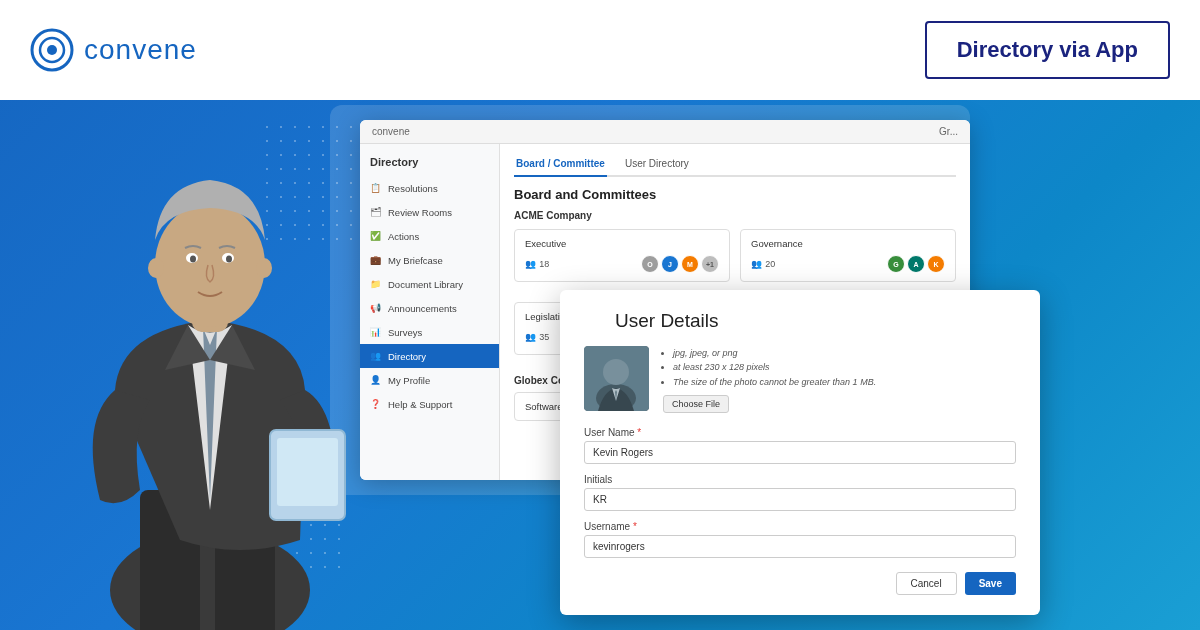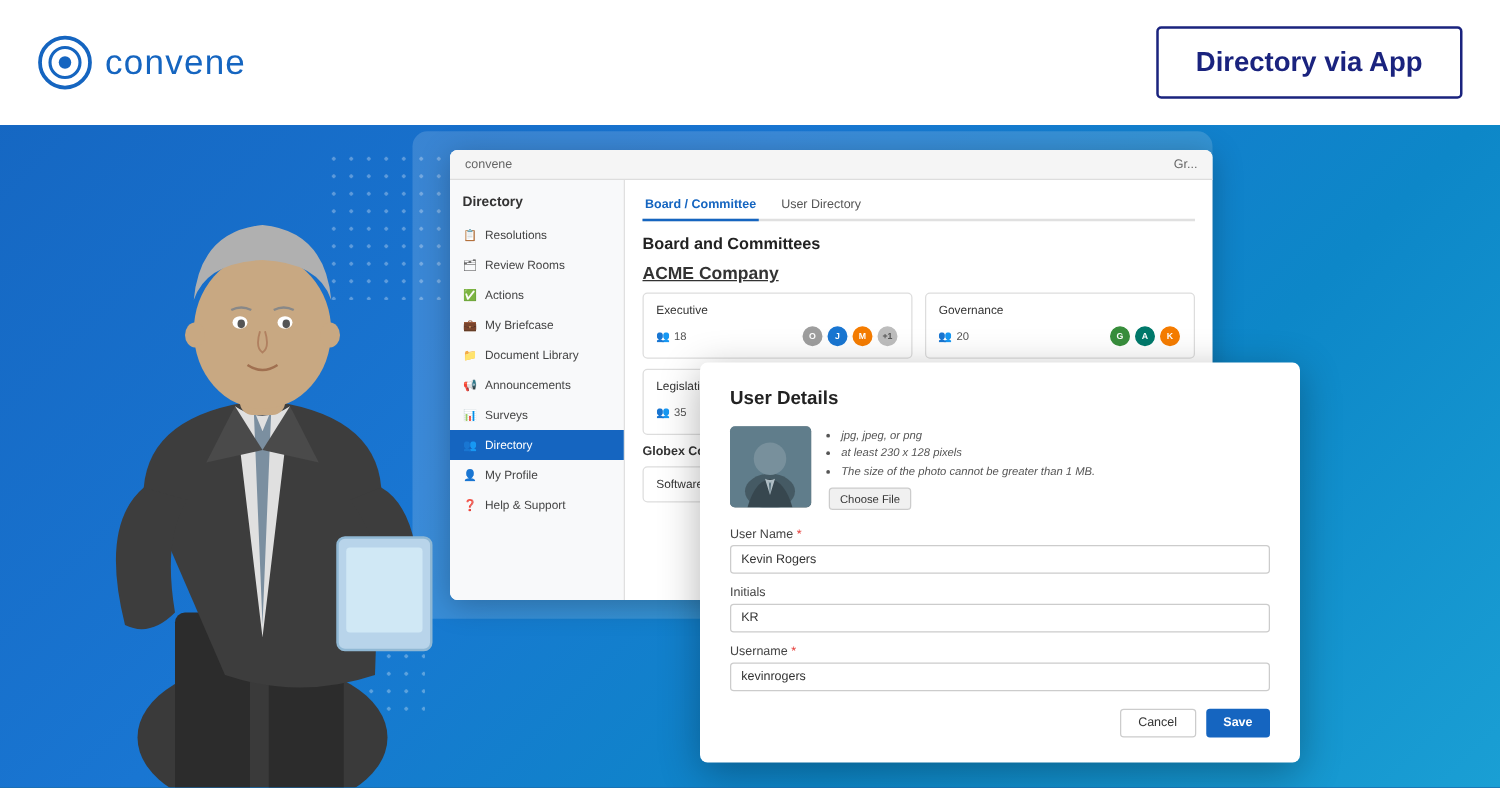--- a/index.html
+++ b/index.html
@@ -187,31 +187,30 @@
     }
 
     .content-title {
       font-size: 13px;
       font-weight: 700;
       color: #222;
       margin-bottom: 8px;
     }
 
     .company-name {
-      font-size: 14px;
+      font-size: 10px;
       font-weight: 600;
       color: #333;
       margin-bottom: 8px;
-      text-decoration: underline;
     }
 
     .cards-row {
       display: flex;
       gap: 10px;
-      margin-bottom: 8px;
+      margin-bottom: 20px;
     }
 
     .committee-card {
       flex: 1;
       border: 1px solid #ddd;
       border-radius: 4px;
       padding: 8px 10px;
     }
 
     .card-title {
@@ -285,24 +284,25 @@
       left: 560px;
       width: 480px;
       background: white;
       border-radius: 6px;
       box-shadow: 0 8px 32px rgba(0,0,0,0.3);
       z-index: 20;
       padding: 20px 24px;
     }
 
     .modal-title {
-      font-size: 15px;
-      font-weight: 700;
+      font-size: 19px;
+      font-weight: 400;
       color: #222;
       margin-bottom: 14px;
+      margin-left: 31px;
     }
 
     .modal-photo-row {
       display: flex;
       gap: 14px;
       margin-bottom: 14px;
       align-items: flex-start;
     }
 
     .modal-avatar {

